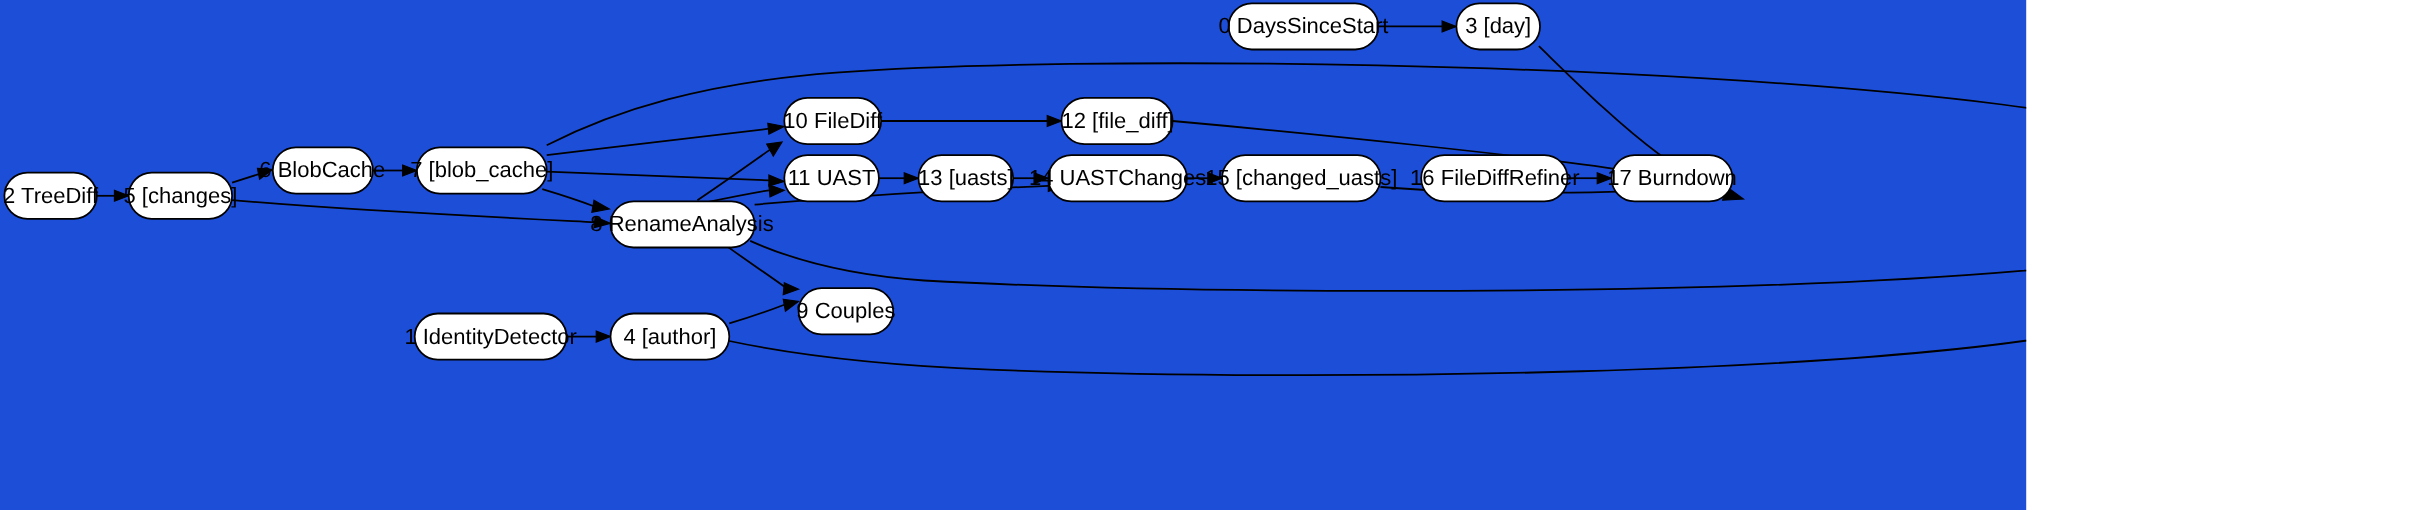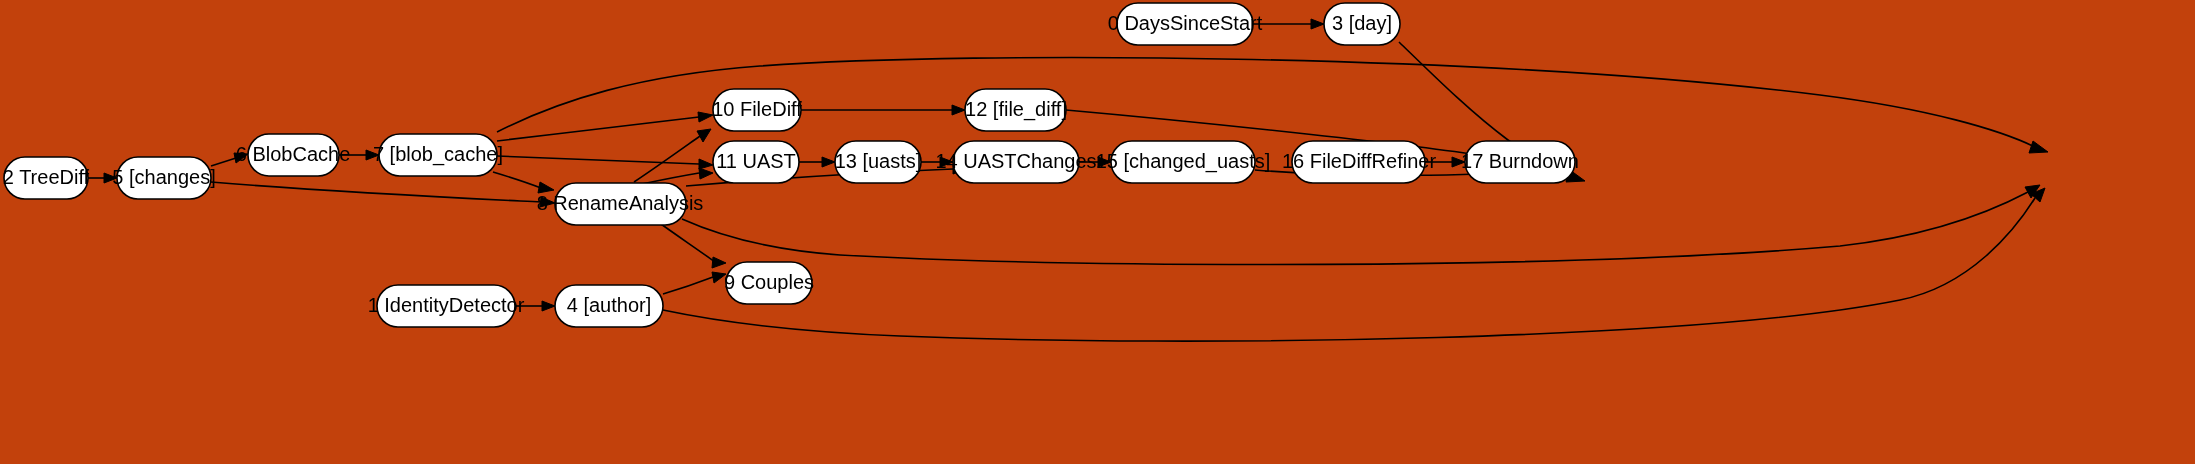--- a/index.html
+++ b/index.html
@@ -5,23 +5,23 @@
   html, body {
     margin: 0;
     padding: 0;
     background: #ffffff;
   }
   body {
     font-family: "Liberation Sans", sans-serif;
   }
   #graph-root {
     position: relative;
-    width: 2195px;
+    width: 1842px;
     height: 464px;
-    background: #c2410c;
+    background: #1d4ed8;
     overflow: hidden;
   }
   svg#graph-svg {
     display: block;
     width: 2195px;
     height: 464px;
   }
   .node-shape {
     fill: #ffffff;
     stroke: #000000;

